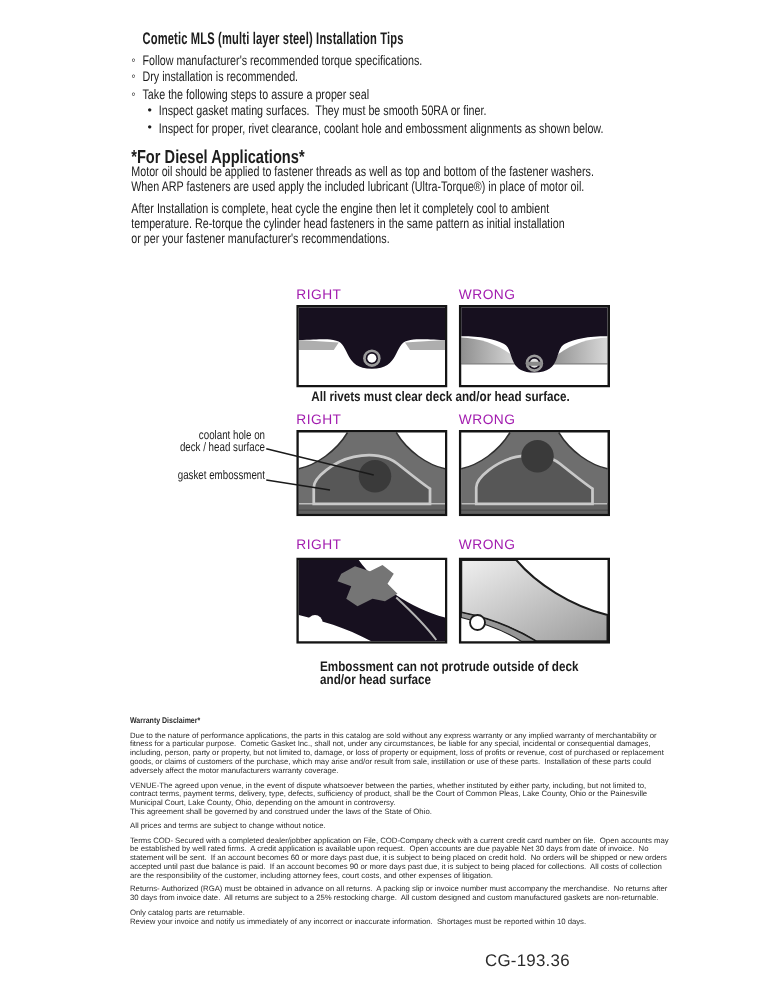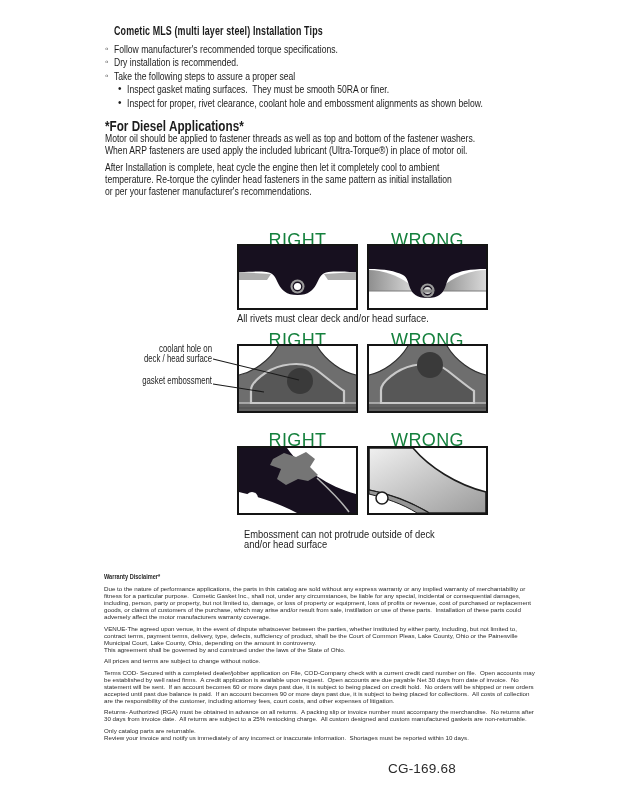--- a/index.html
+++ b/index.html
@@ -33,23 +33,23 @@
   .b-marker{width:9px;flex:0 0 9px;position:relative;top:-1px;font-size:10px;}
   .b-text{white-space:pre;}
 
   .diesel-h{left:105px;top:117px;font-size:15px;font-weight:bold;}
   .body-p{font-size:11px;line-height:11.8px;}
   .p1{left:105px;top:133px;}
   .p2{left:105px;top:162px;}
   .note{left:105px;top:204px;font-size:11px;}
 
   .diagrams{left:0;top:228px;width:618px;height:320px;}
-  .dg-h{width:121px;text-align:center;font-size:18px;letter-spacing:.4px;color:#15803d;}
+  .dg-h{width:121px;text-align:left;font-size:11px;letter-spacing:.4px;color:#a21caf;}
   .panel{width:121px;display:block;}
-  .caption{font-size:11px;font-weight:normal;line-height:10.6px;}
+  .caption{font-size:11px;font-weight:bold;line-height:10.6px;margin-left:12px;}
   .lbl{width:150px;text-align:right;font-size:10px;line-height:9.8px;}
   .lines-overlay{position:absolute;left:0;top:0;width:618px;height:320px;pointer-events:none;}
 
   .legal{left:104px;top:573px;width:430px;font-size:6.2px;line-height:7px;color:#2a2a2a;}
   .legal-h{font-size:6.6px;font-weight:bold;margin:0 0 5px 0;transform:scaleX(0.85);transform-origin:0 0;}
   .legal p{margin:0 0 4.5px 0;}
 
   .footer-code{left:388px;top:761px;font-size:13.5px;color:#2b2b2b;letter-spacing:.2px;}
 
   .f-dark{fill:var(--panel-dark);}
@@ -229,15 +229,15 @@
 be established by well rated firms.  A credit application is available upon request.  Open accounts are due payable Net 30 days from date of invoice.  No
 statement will be sent.  If an account becomes 60 or more days past due, it is subject to being placed on credit hold.  No orders will be shipped or new orders
 accepted until past due balance is paid.  If an account becomes 90 or more days past due, it is subject to being placed for collections.  All costs of collection
 are the responsibility of the customer, including attorney fees, court costs, and other expenses of litigation.</p>
     <p class="pre">Returns- Authorized (RGA) must be obtained in advance on all returns.  A packing slip or invoice number must accompany the merchandise.  No returns after
 30 days from invoice date.  All returns are subject to a 25% restocking charge.  All custom designed and custom manufactured gaskets are non-returnable.</p>
     <p class="pre">Only catalog parts are returnable.
 Review your invoice and notify us immediately of any incorrect or inaccurate information.  Shortages must be reported within 10 days.</p>
   </div>
 
-  <div class="abs footer-code">CG-169.68</div>
+  <div class="abs footer-code">CG-193.36</div>
 
 </div>
 
 </body></html>

